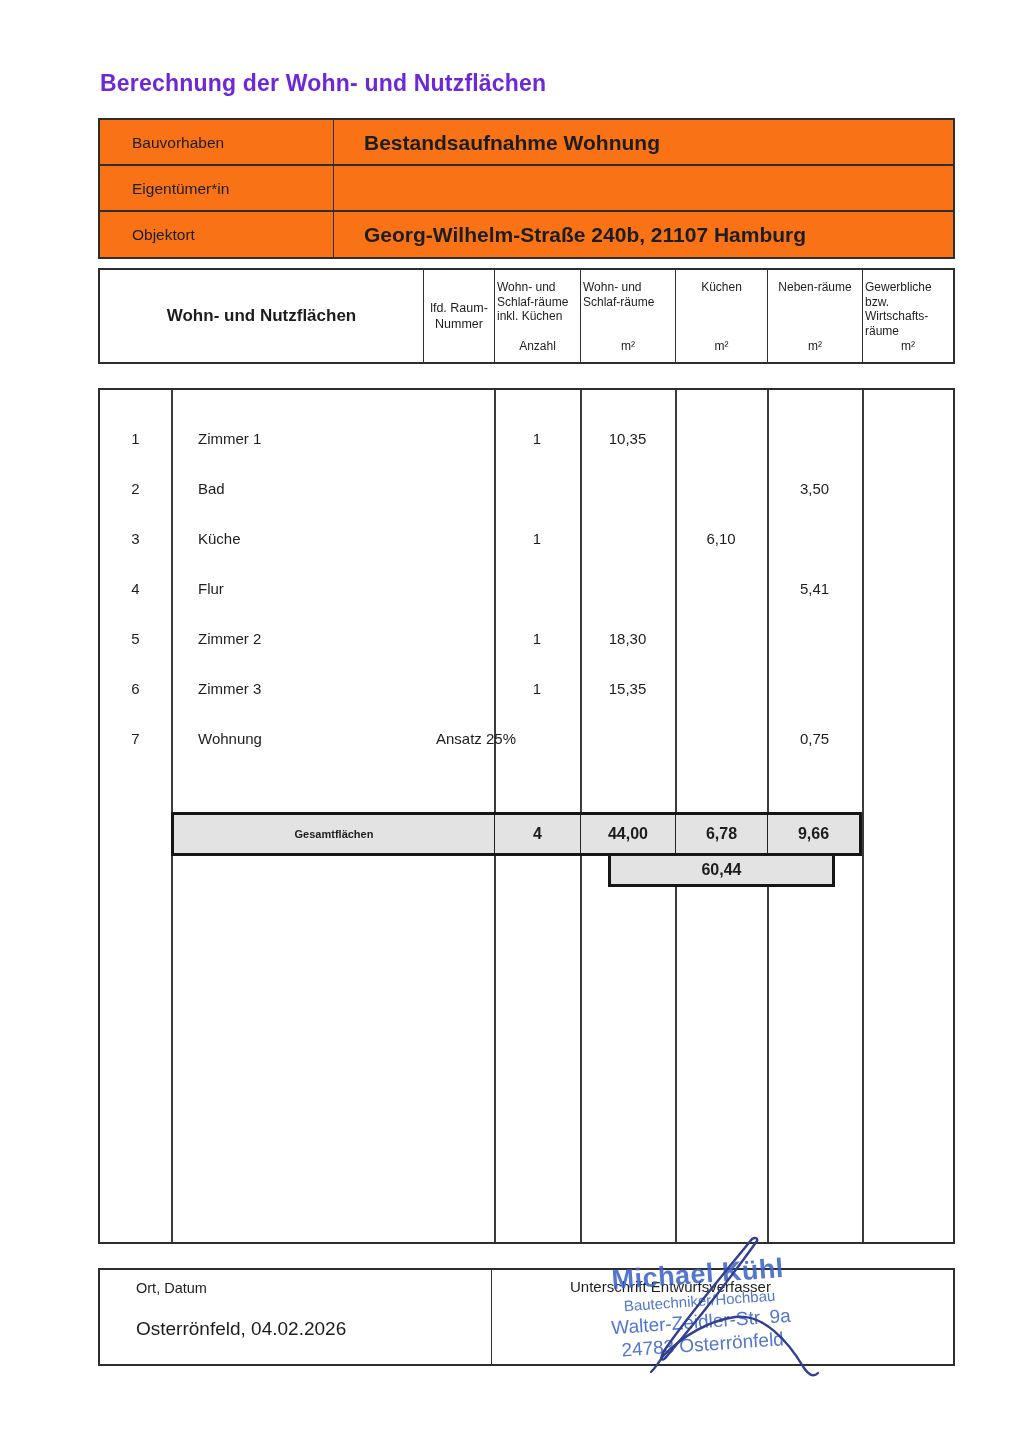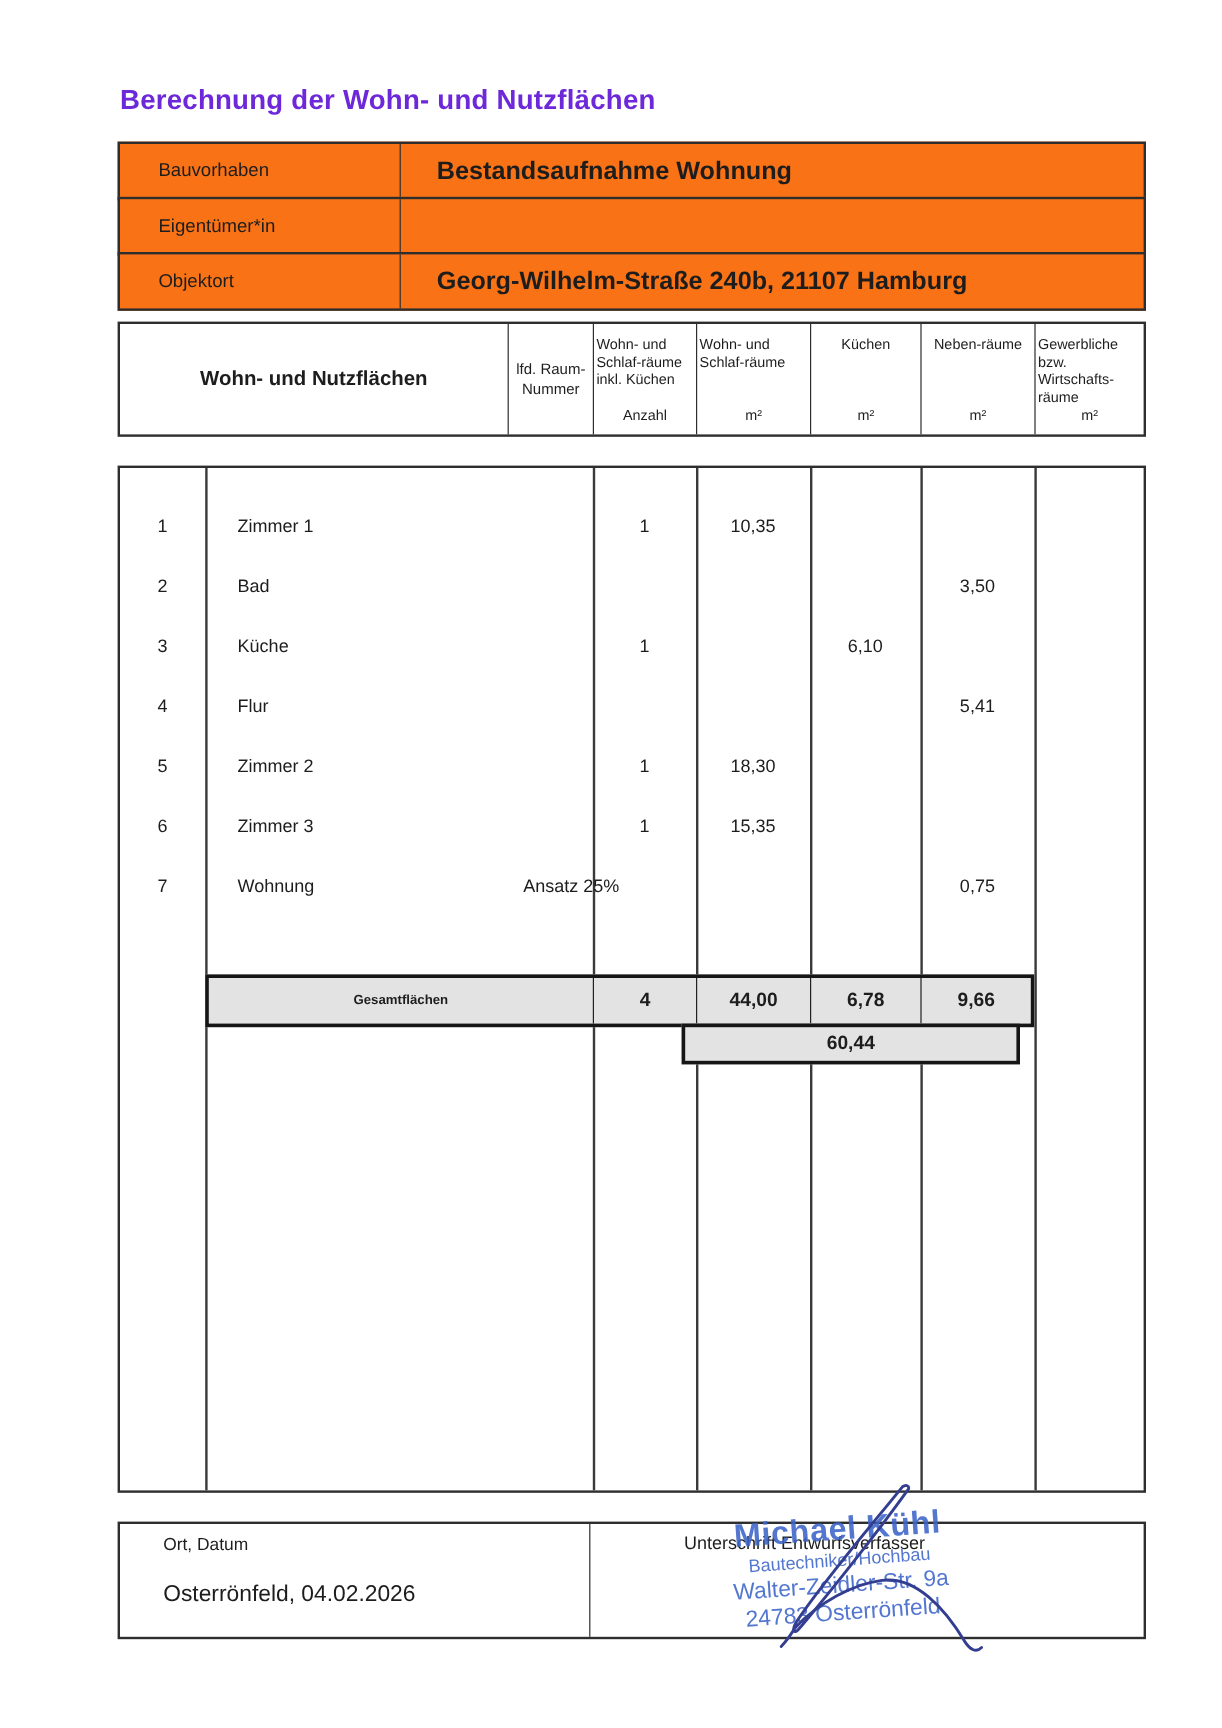--- a/index.html
+++ b/index.html
@@ -63,21 +63,21 @@
   
   .totals{
     left:171px;top:812px;width:691px;height:44px;
     border:3px solid #161616;box-sizing:border-box;
     background:#e3e3e3;display:flex;z-index:3;
   }
   .totals .tc{box-sizing:border-box;border-left:1.6px solid #222;display:flex;align-items:center;justify-content:center;font-weight:bold;font-size:16px;}
   .totals .tc:first-child{border-left:none;font-size:11px;}
   .tw-name{width:320px;}.tw-anzahl{width:86px;}.tw-wohn{width:95px;}.tw-kueche{width:92px;}.tw-neben{width:92px;}
   .grand{
-    left:568px;top:853px;width:282px;height:34px;
+    left:608px;top:853px;width:227px;height:34px;
     border:3px solid #161616;box-sizing:border-box;
     background:#e3e3e3;display:flex;align-items:center;justify-content:center;
     font-weight:bold;font-size:16px;z-index:3;
   }
 
   
   .footer{
     left:98px;top:1268px;width:857px;height:98px;
     border:2px solid #2e2e2e;box-sizing:border-box;
     display:flex;background:#fff;z-index:2;

